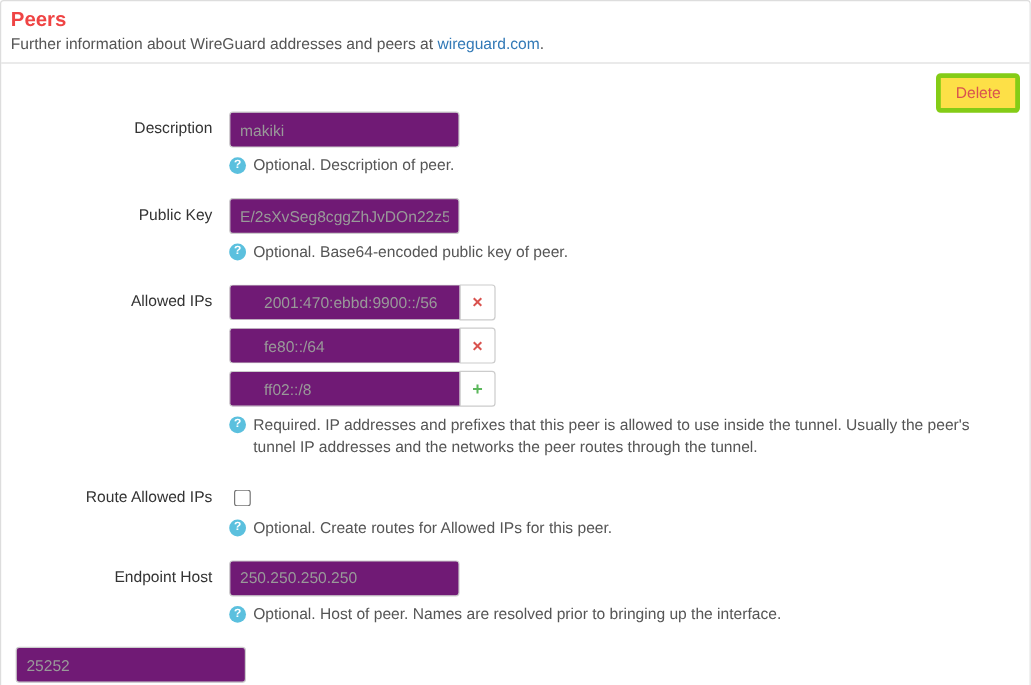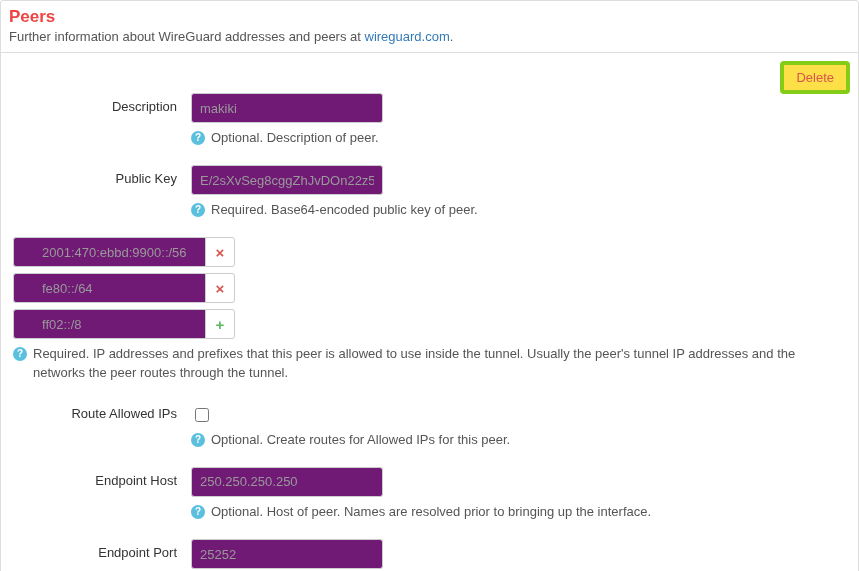--- a/index.html
+++ b/index.html
@@ -162,26 +162,27 @@
         </div>
       </div>
     </div>
 
     <div class="form-row">
       <div class="form-label">Public Key</div>
       <div class="form-control-wrap">
         <input type="text" class="text-input" value="E/2sXvSeg8cggZhJvDOn22z5HqV" style="color: rgb(153, 153, 153);">
         <div class="help-row">
           <span class="help-icon">?</span>
-          <span class="help-text">Required. Base64-encoded public key of peer.</span>
-        </div>
-      </div>
-    </div>
-
-    <div class="form-row">
+          <span class="help-text">Optional. Base64-encoded public key of peer.</span>
+        </div>
+      </div>
+    </div>
+
+    <div class="form-row">
+      <div class="form-label">Allowed IPs</div>
       <div class="form-control-wrap">
         <div class="ip-row">
           <input type="text" class="text-input" value="2001:470:ebbd:9900::/56" style="color: rgb(153, 153, 153);">
           <button class="ip-btn remove">
               <span>×</span>
             </button>
         </div>
         <div class="ip-row">
           <input type="text" class="text-input" value="fe80::/64" style="color: rgb(153, 153, 153);">
           <button class="ip-btn remove">
@@ -217,21 +218,20 @@
       <div class="form-control-wrap">
         <input type="text" class="text-input" value="250.250.250.250" style="color: rgb(153, 153, 153);">
         <div class="help-row">
           <span class="help-icon">?</span>
           <span class="help-text">Optional. Host of peer. Names are resolved prior to bringing up the interface.</span>
         </div>
       </div>
     </div>
 
     <div class="form-row">
-      <div class="form-label">Endpoint Port</div>
       <div class="form-control-wrap">
         <input type="text" class="text-input" value="25252" style="color: rgb(153, 153, 153);">
         
       </div>
     </div>
 
   </div>
 </div>
 
 </body></html>

